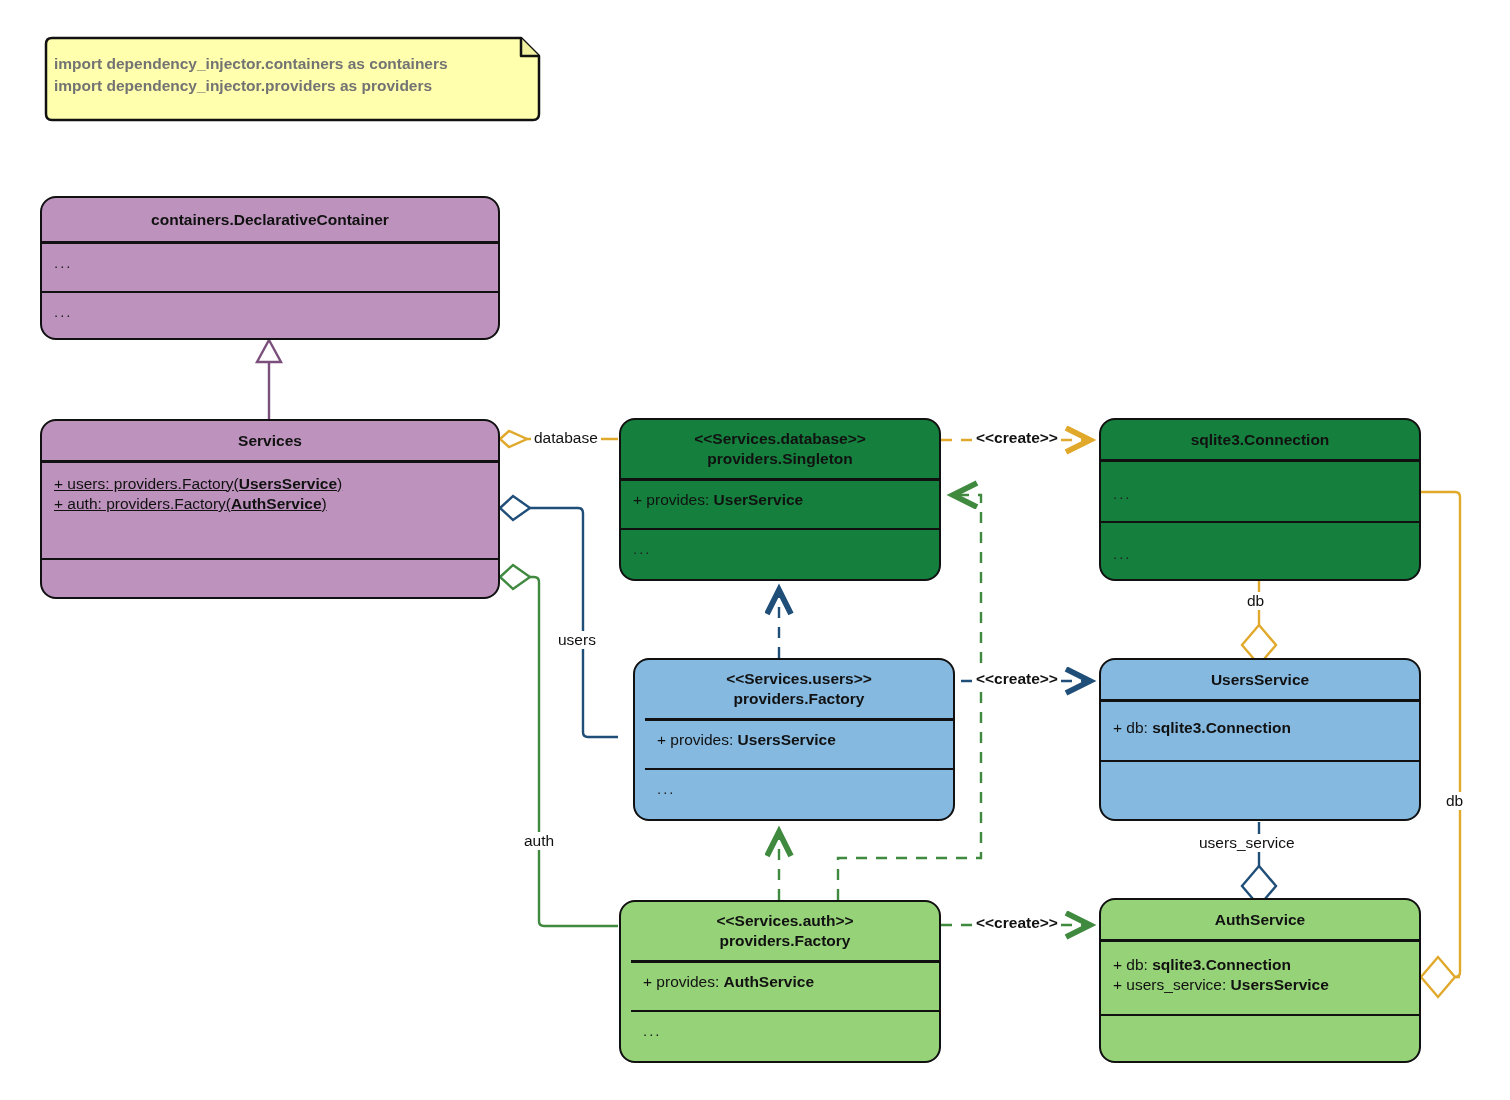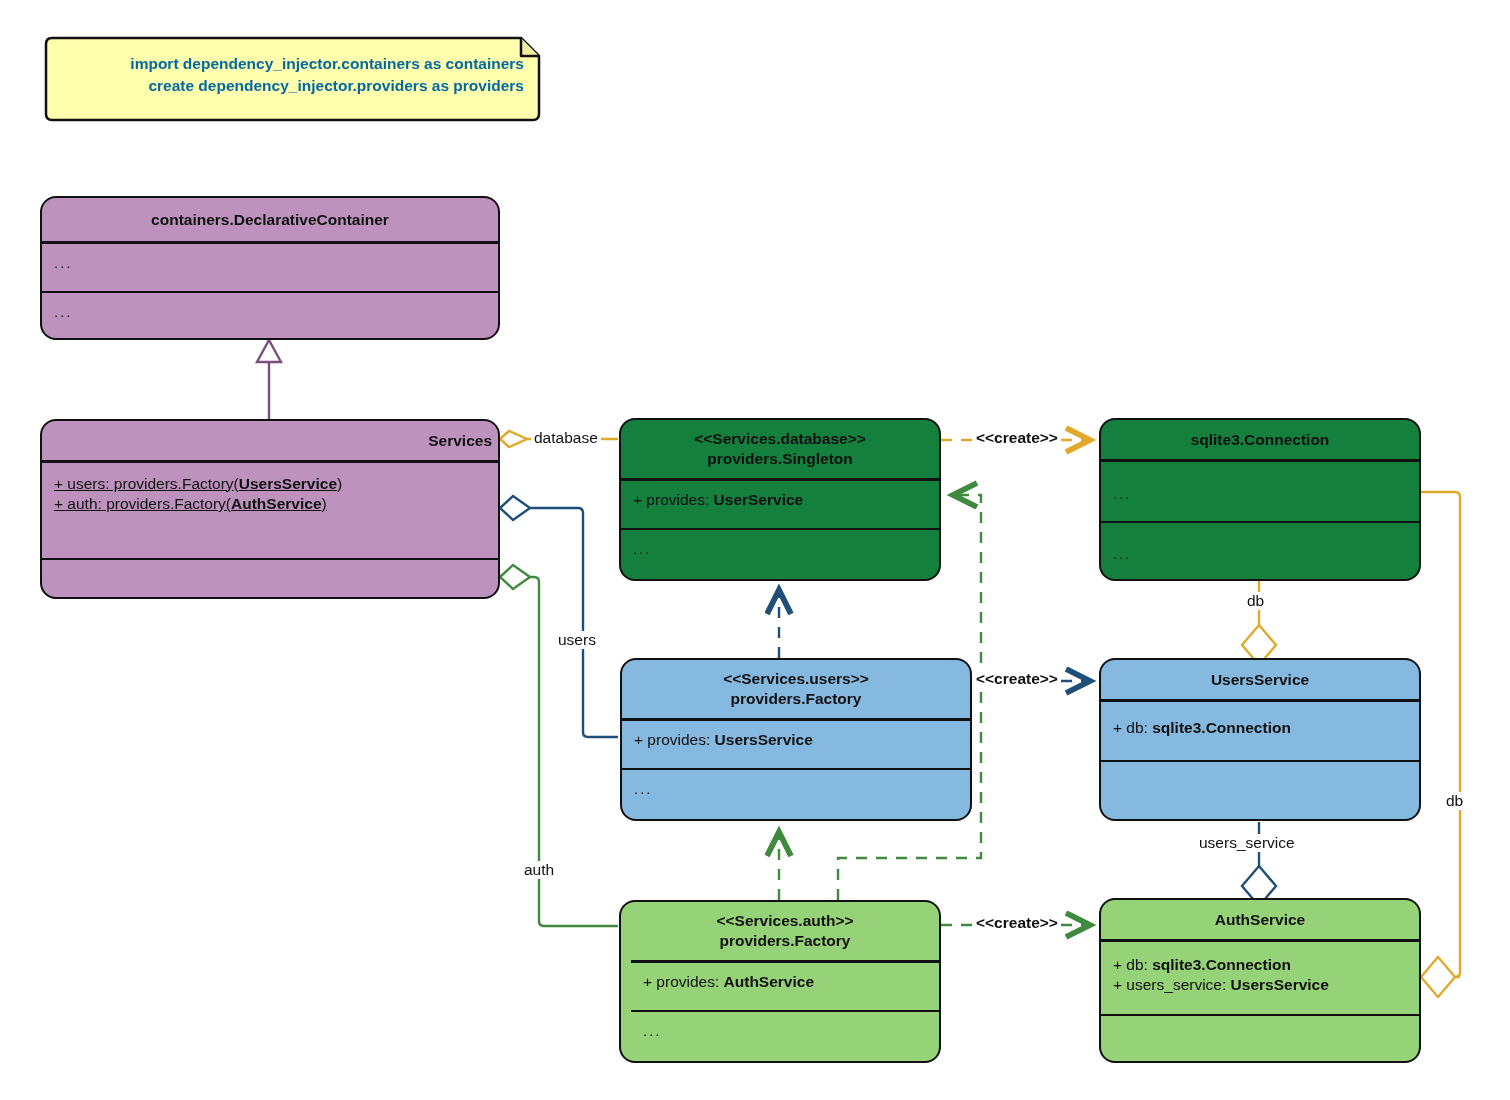--- a/index.html
+++ b/index.html
@@ -24,21 +24,21 @@
   .stat{text-decoration:underline;}
   
   .c-purple{background:#bd93bd;}
   .c-yellow{background:#15803d;}
   .c-blue{background:#85b9e0;}
   .c-green{background:#96d278;}
   
   #note{position:absolute;z-index:3;box-sizing:border-box;}
   #note .nbody{position:absolute;left:0;top:0;width:100%;height:100%;}
   #note .ntext{position:absolute;left:14px;top:18px;right:18px;
-               font-size:15.5px;font-weight:bold;color:#0369a1;line-height:1.42;text-align:right;}
+               font-size:15.5px;font-weight:bold;color:#737373;line-height:1.42;}
   .edge-label{position:absolute;z-index:4;font-size:15.5px;color:#111;
               background:#ffffff;padding:0 3px;white-space:nowrap;text-align:right;}
   .edge-label.stereo{font-weight:bold;}
 </style>
 </head>
 <body>
 
 <div id="canvas">
 
   <svg class="layer edges" viewBox="0 0 1510 1100">
@@ -115,40 +115,40 @@
     </g>
   </svg>
 
   <div id="note" style="left:40px;top:35px;width:502px;height:88px;">
     <svg class="nbody" viewBox="0 0 502 88" preserveAspectRatio="none">
       <path d="M6,9 Q6,3 12,3 L481,3 L499,21 L499,79 Q499,85 493,85 L12,85 Q6,85 6,79 Z" fill="#ffffad" stroke="#111111" stroke-width="2.5" stroke-linejoin="round"></path>
       <path d="M481,3 L481,21 L499,21" fill="#f0f0a0" stroke="#111111" stroke-width="2.5" stroke-linejoin="round"></path>
     </svg>
     <div class="ntext">
       <div>import dependency_injector.containers as containers</div>
-      <div>create dependency_injector.providers as providers</div>
+      <div>import dependency_injector.providers as providers</div>
     </div>
   </div>
 
   <div class="uml-class c-purple" style="left:40px;top:196px;width:460px;height:144px;">
     <div class="hdr" style="height:43px;">
       <span>containers.DeclarativeContainer</span>
     </div>
     <div class="sep"></div>
     <div class="comp" style="height:47px;">
       <span class="dots">...</span>
     </div>
     <div class="sep"></div>
     <div class="comp" style="height:47px;">
       <span class="dots">...</span>
     </div>
   </div>
 
   <div class="uml-class c-purple" style="left:40px;top:419px;width:460px;height:180px;">
-    <div class="hdr" style="height:39px;align-items:flex-end;">
+    <div class="hdr" style="height:39px;">
       <span>Services</span>
     </div>
     <div class="sep"></div>
     <div class="comp" style="height:95px;padding-top:11px;">
       <div class="attr stat"><span>+ users: providers.Factory(</span><b>UsersService</b><span>)</span></div>
       <div class="attr stat"><span>+ auth: providers.Factory(</span><b>AuthService</b><span>)</span></div>
     </div>
     <div class="sep"></div>
     <div class="comp" style="height:41px;">
       <span></span>
@@ -177,21 +177,21 @@
     <div class="sep"></div>
     <div class="comp" style="height:59px;padding-top:22px;">
       <span class="dots">...</span>
     </div>
     <div class="sep"></div>
     <div class="comp" style="height:57px;padding-top:21px;">
       <span class="dots">...</span>
     </div>
   </div>
 
-  <div class="uml-class c-blue" style="left:620px;top:658px;width:352px;height:163px;">
+  <div class="uml-class c-blue" style="left:633px;top:658px;width:322px;height:163px;padding-left:10px;">
     <div class="hdr" style="height:58px;">
       <span>&lt;&lt;Services.users&gt;&gt;</span>
       <span>providers.Factory</span>
     </div>
     <div class="sep"></div>
     <div class="comp" style="height:47px;">
       <span class="attr"><span>+ provides: </span><b>UsersService</b></span>
     </div>
     <div class="sep"></div>
     <div class="comp" style="height:50px;">
@@ -242,21 +242,21 @@
       <span></span>
     </div>
   </div>
 
   <div class="edge-label" style="left:531px;top:429px;">
     <span>database</span>
   </div>
   <div class="edge-label" style="left:555px;top:631px;">
     <span>users</span>
   </div>
-  <div class="edge-label" style="left:521px;top:861px;">
+  <div class="edge-label" style="left:521px;top:832px;">
     <span>auth</span>
   </div>
 
   <div class="edge-label stereo" style="left:973px;top:429px;">
     <span>&lt;&lt;create&gt;&gt;</span>
   </div>
   <div class="edge-label stereo" style="left:973px;top:670px;">
     <span>&lt;&lt;create&gt;&gt;</span>
   </div>
   <div class="edge-label stereo" style="left:973px;top:914px;">

